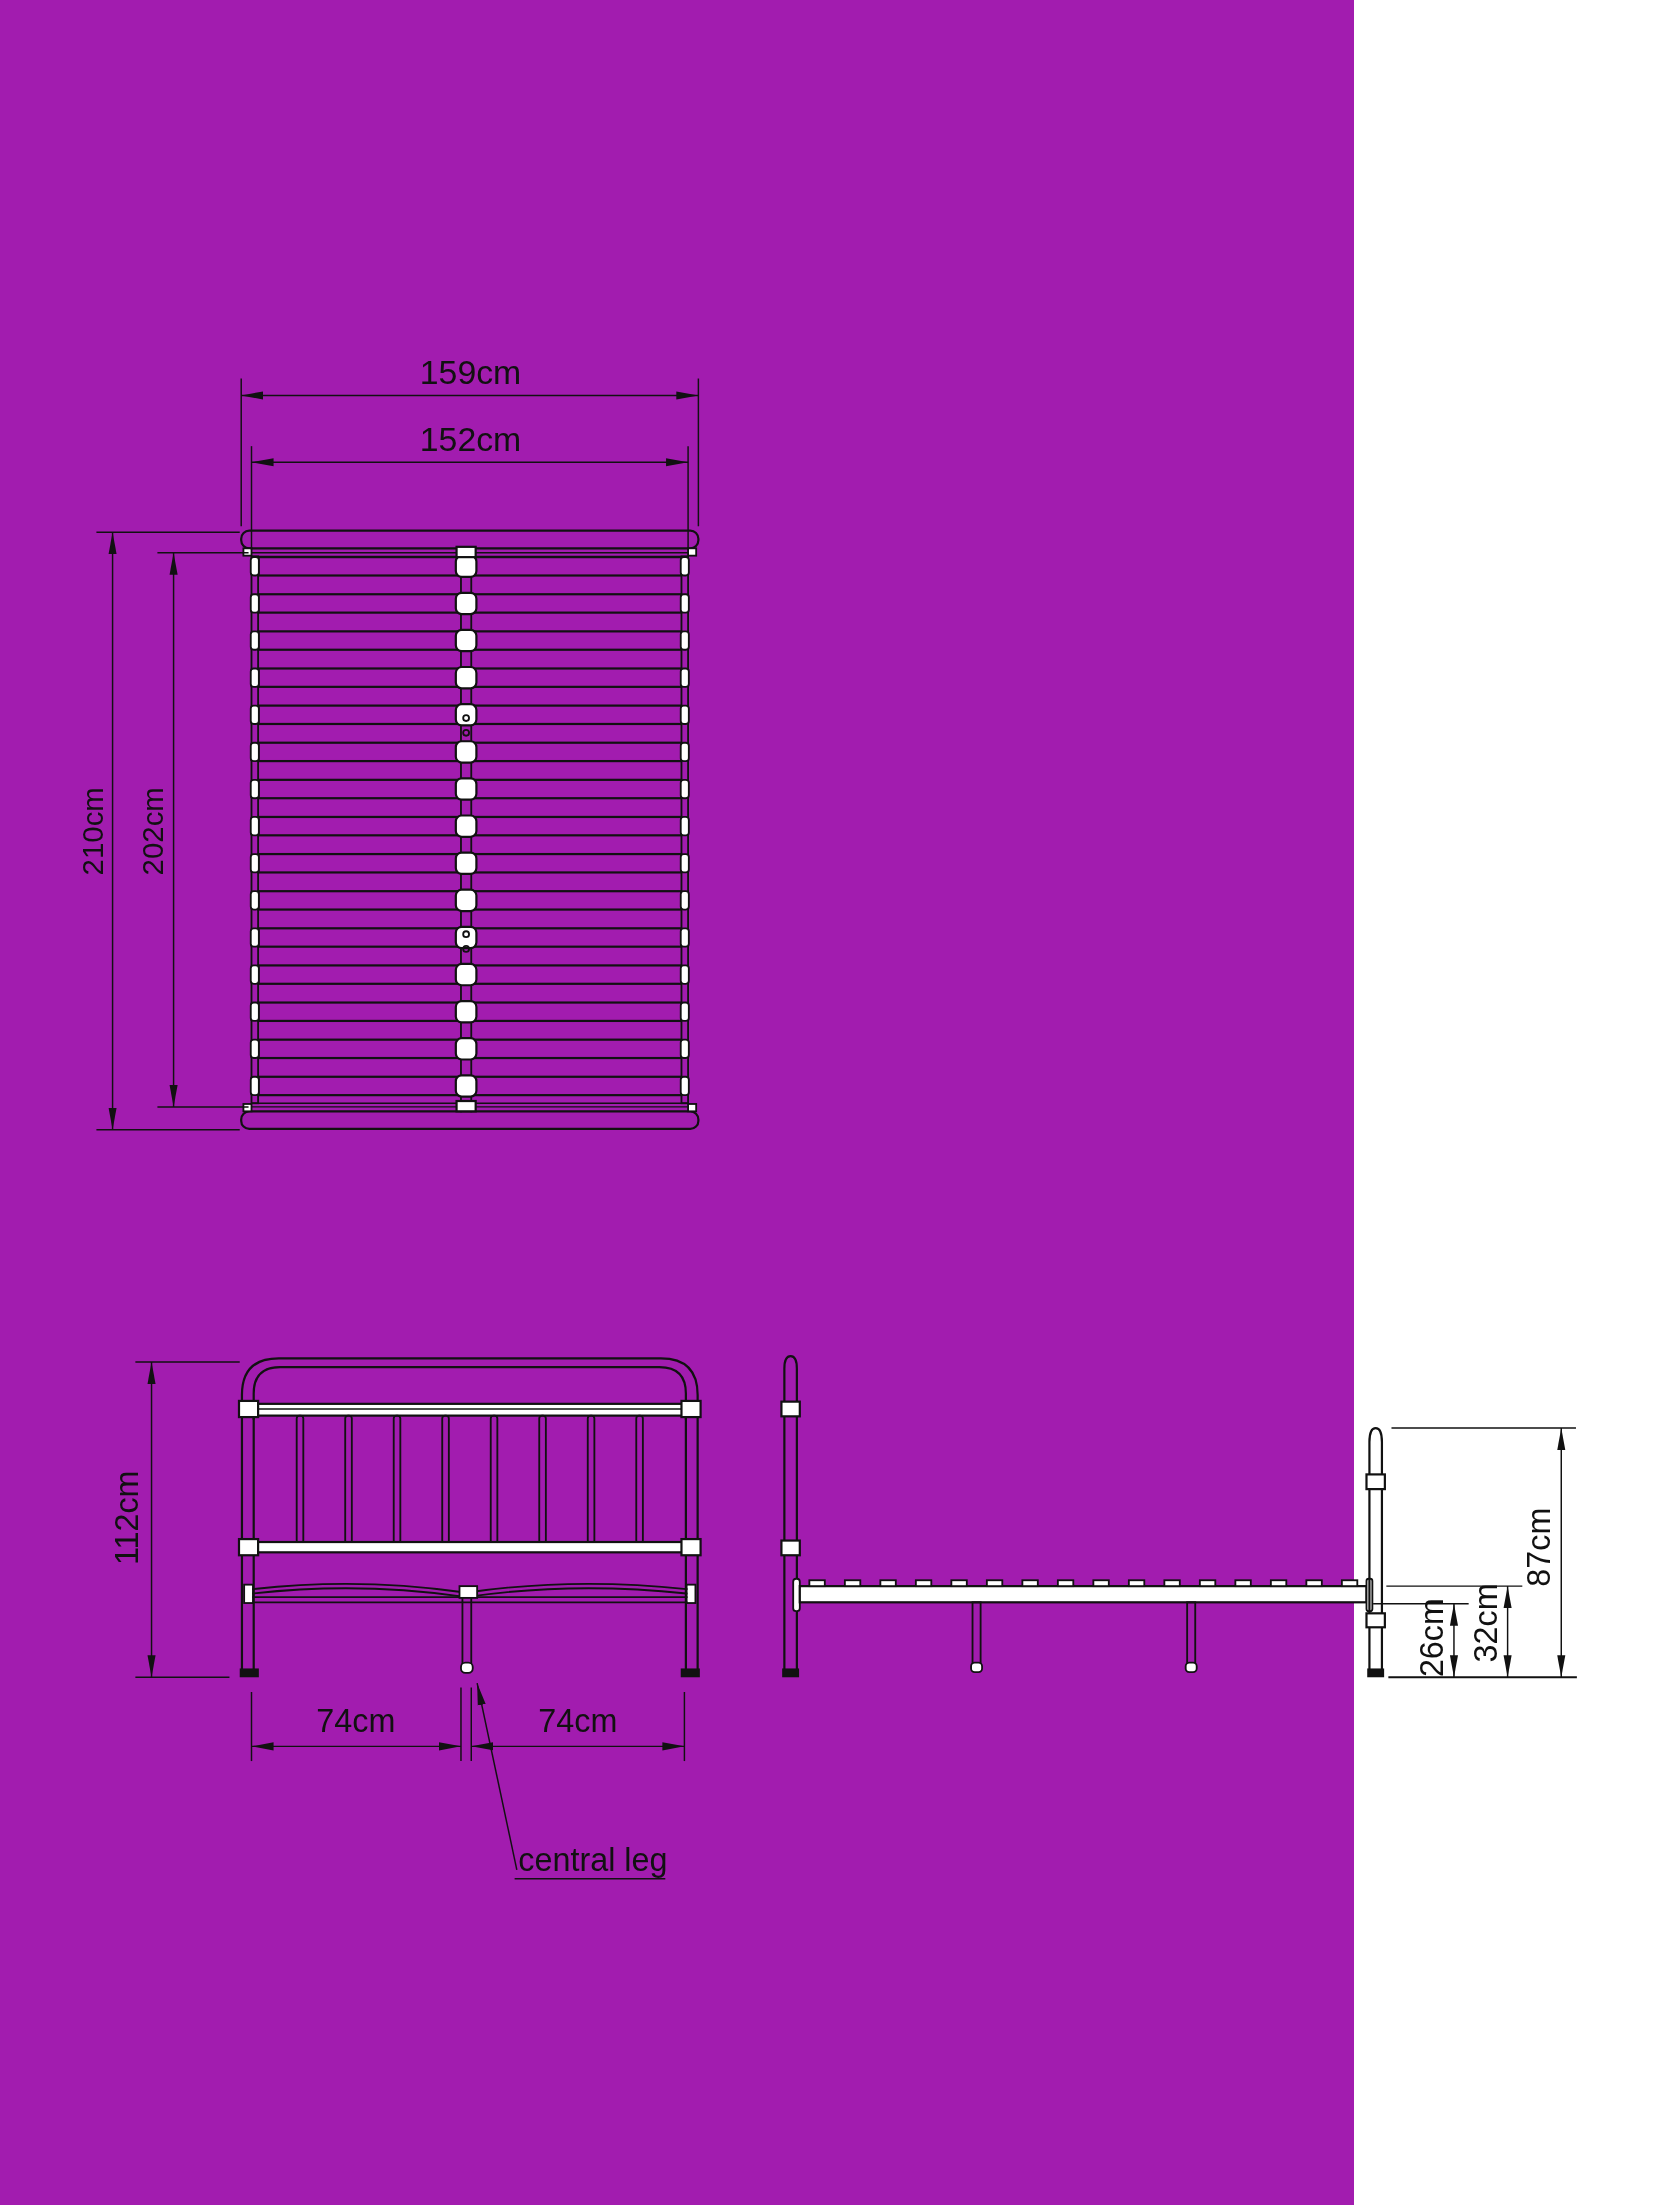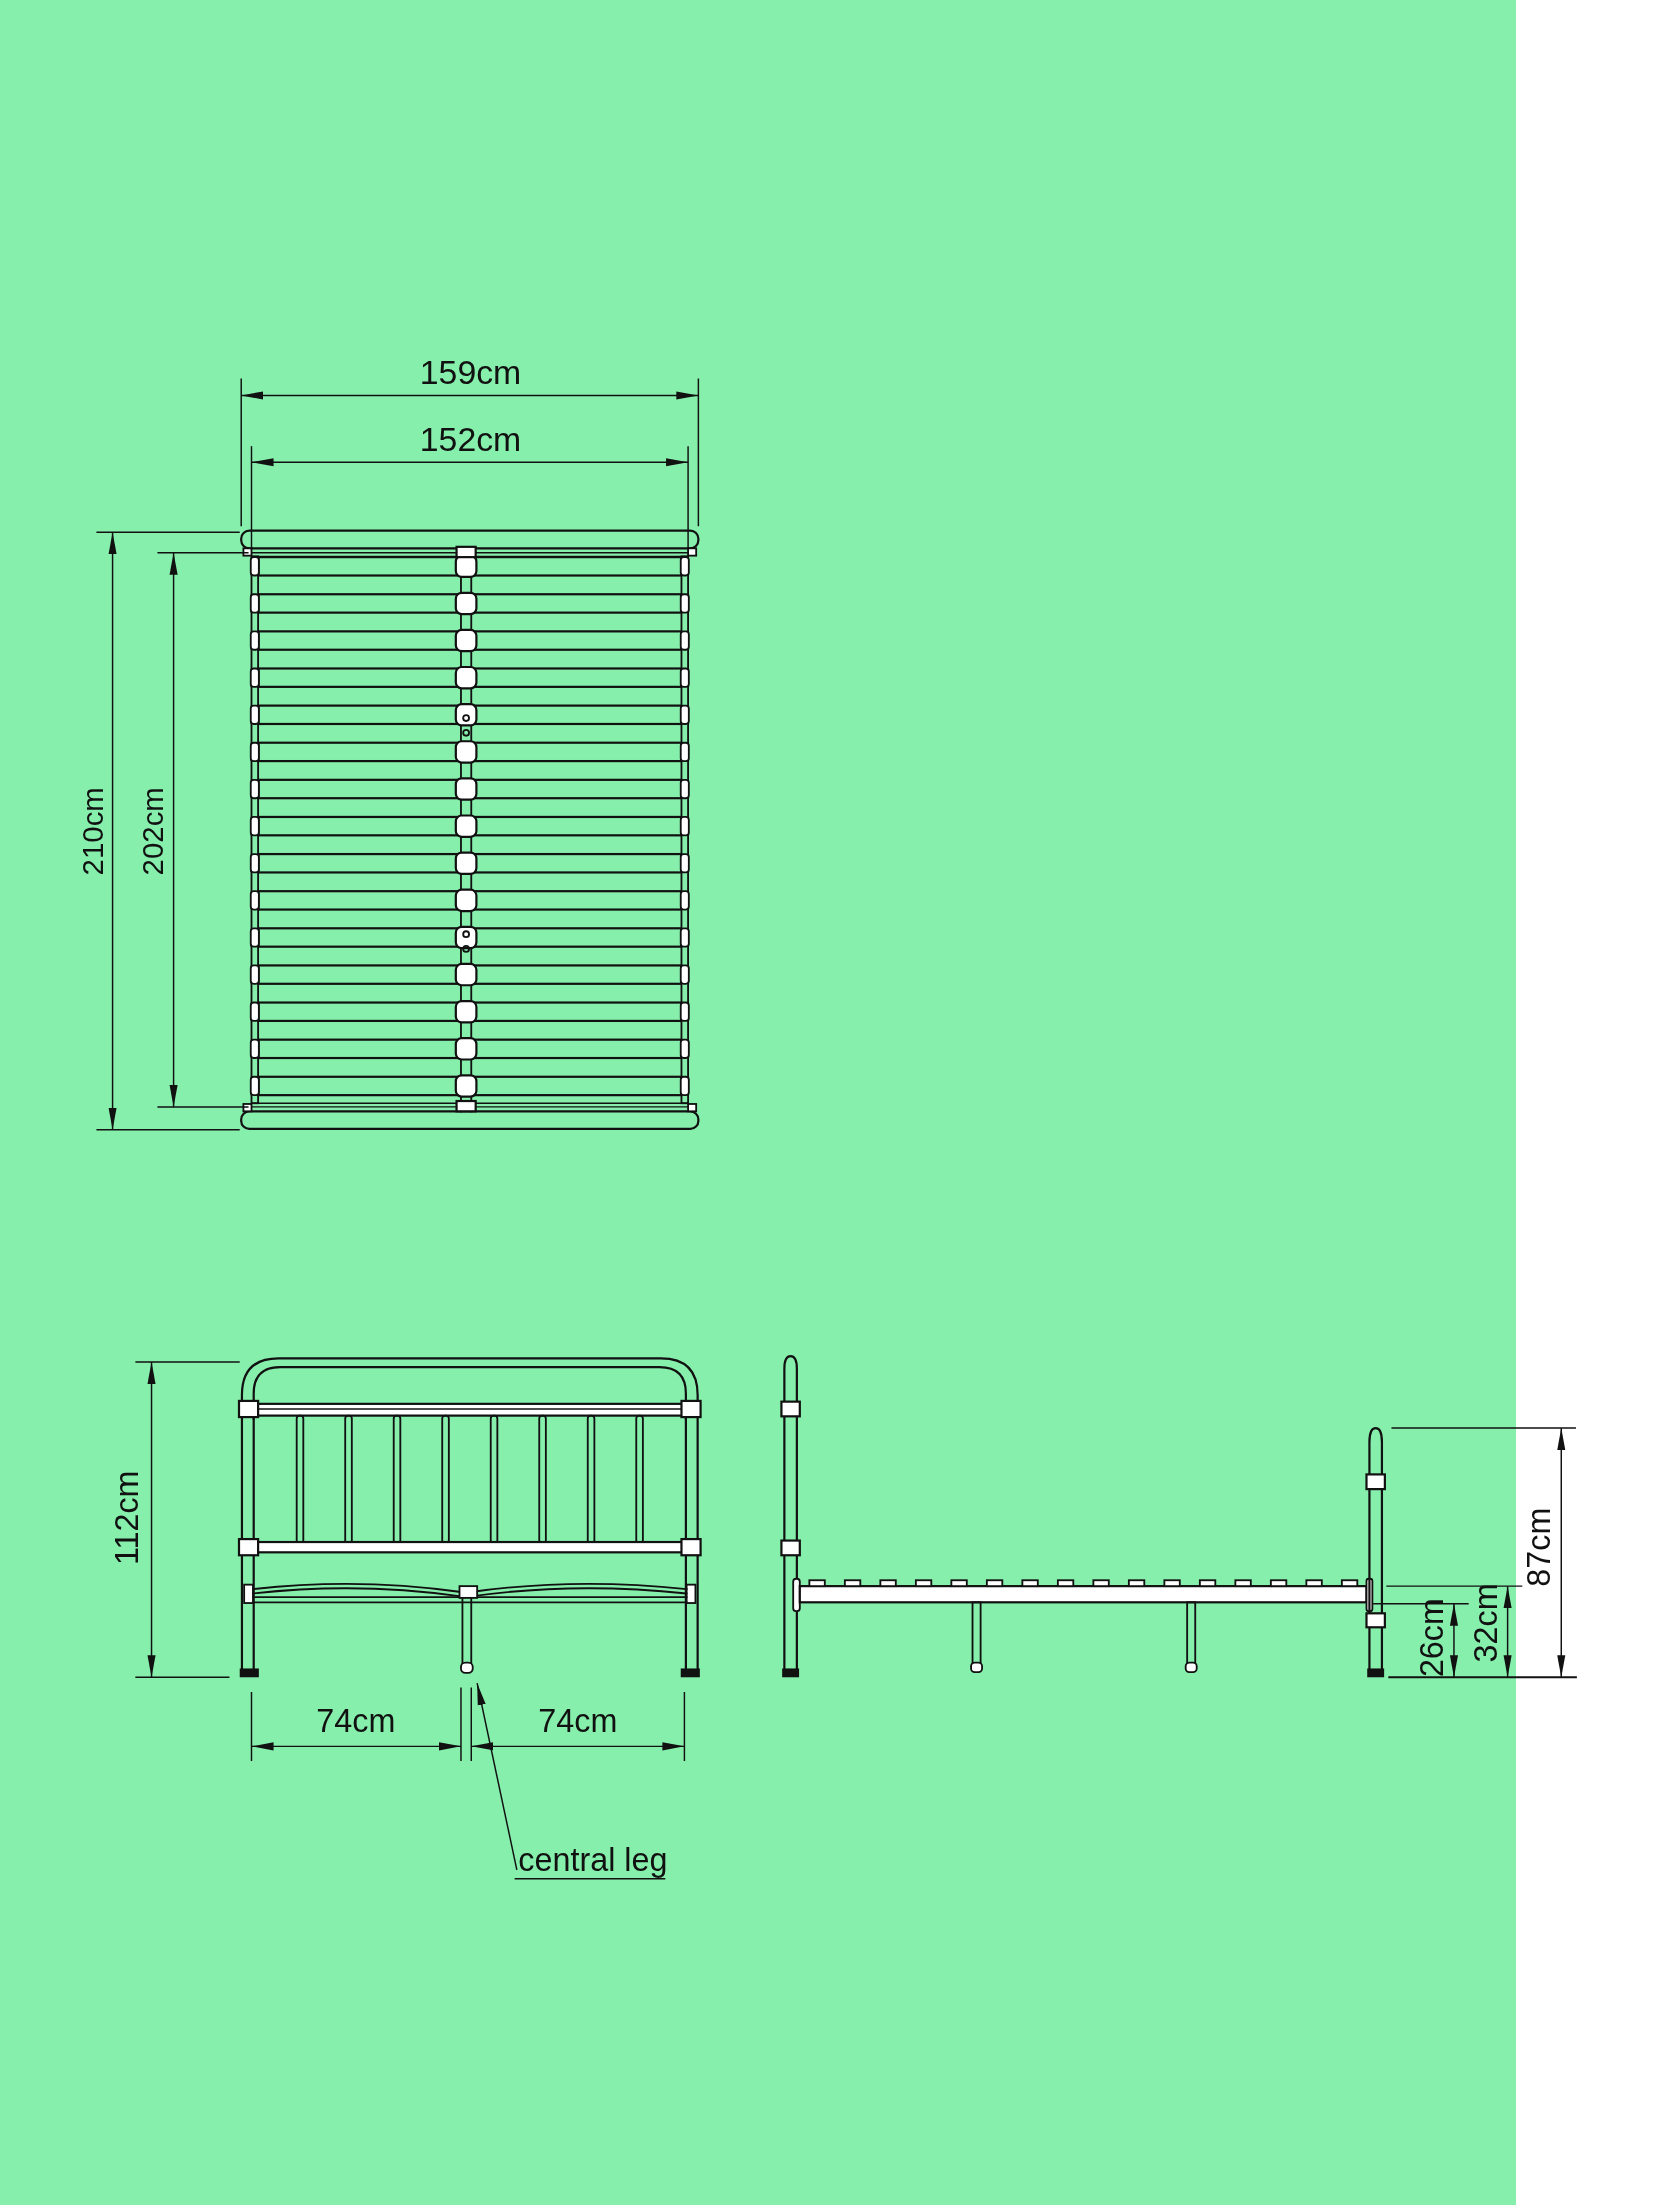--- a/index.html
+++ b/index.html
@@ -1,16 +1,16 @@
 <!DOCTYPE html>
 <html style="font-size:11.8px"><head>
 <meta charset="utf-8">
 <style>
   html,body{margin:0;padding:0;background:#ffffff;}
-  .page{width:1516px;height:2205px;background:#86efac;position:relative;}
+  .page{width:1354px;height:2205px;background:#a21caf;position:relative;}
   svg{display:block;}
   .thick{stroke:#111;stroke-width:3;fill:none;stroke-linecap:square;}
   .mid{stroke:#111;stroke-width:2.5;fill:none;stroke-linecap:square;}
   .thin{stroke:#111;stroke-width:1.8;fill:none;}
   .dim{stroke:#111;stroke-width:2;fill:none;}
   .wfill{fill:#ffffff;}
   .dark{fill:#111;stroke:none;}
   text{font-family:"Liberation Sans","DejaVu Sans",sans-serif;fill:#111;}
   .lbl{font-size:46px;}
   .lblm{font-size:44px;}

